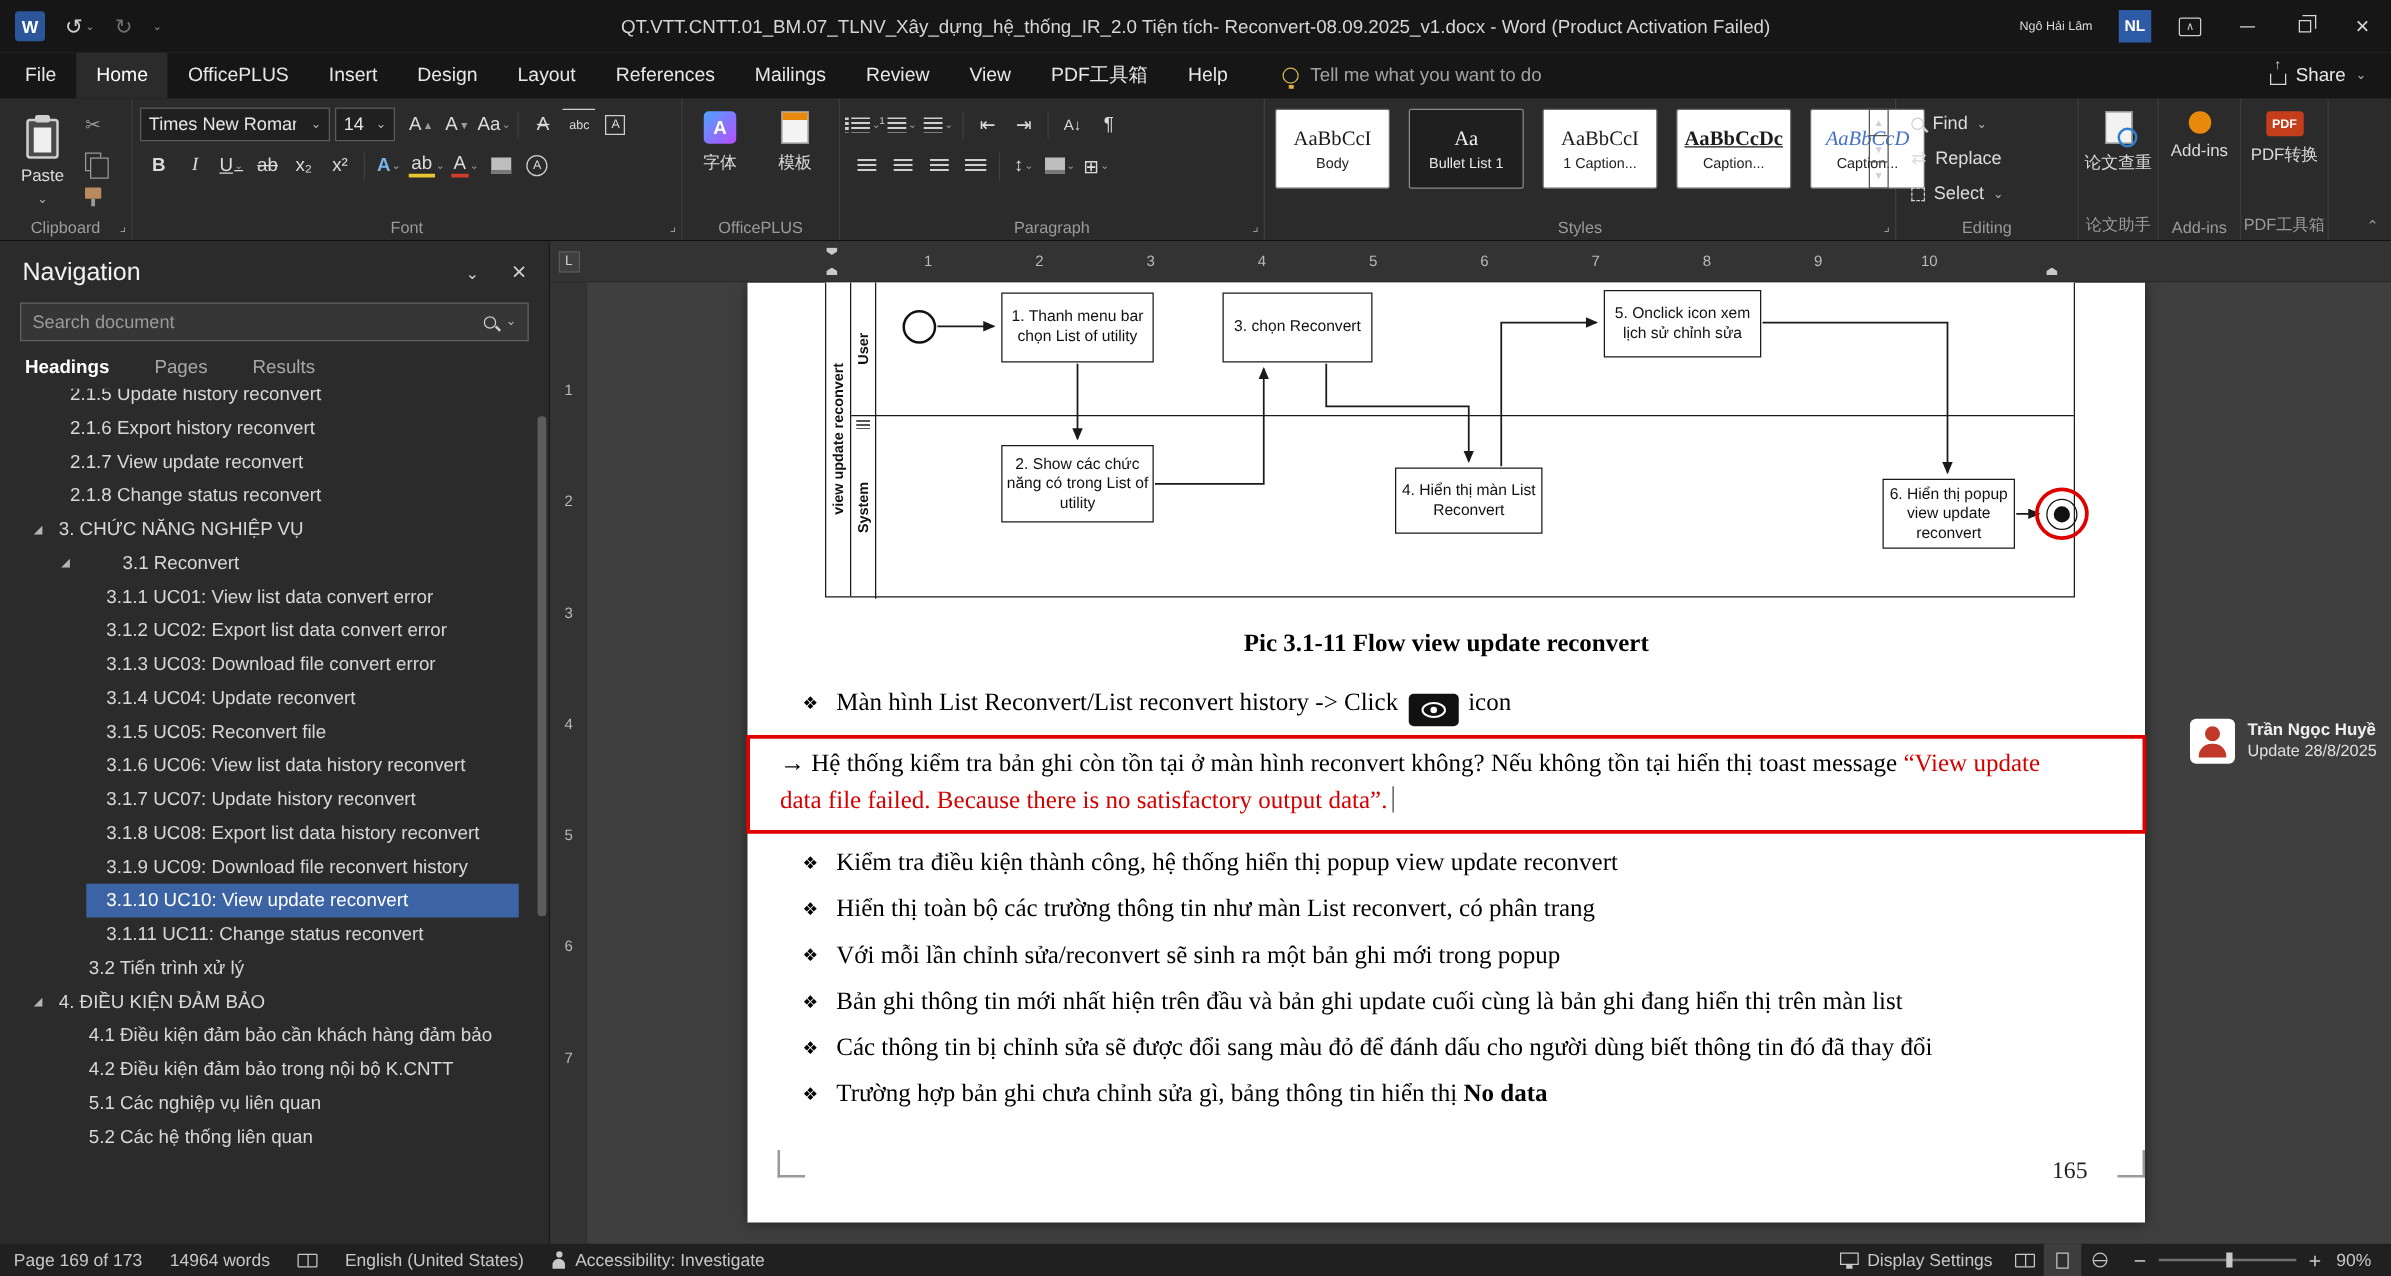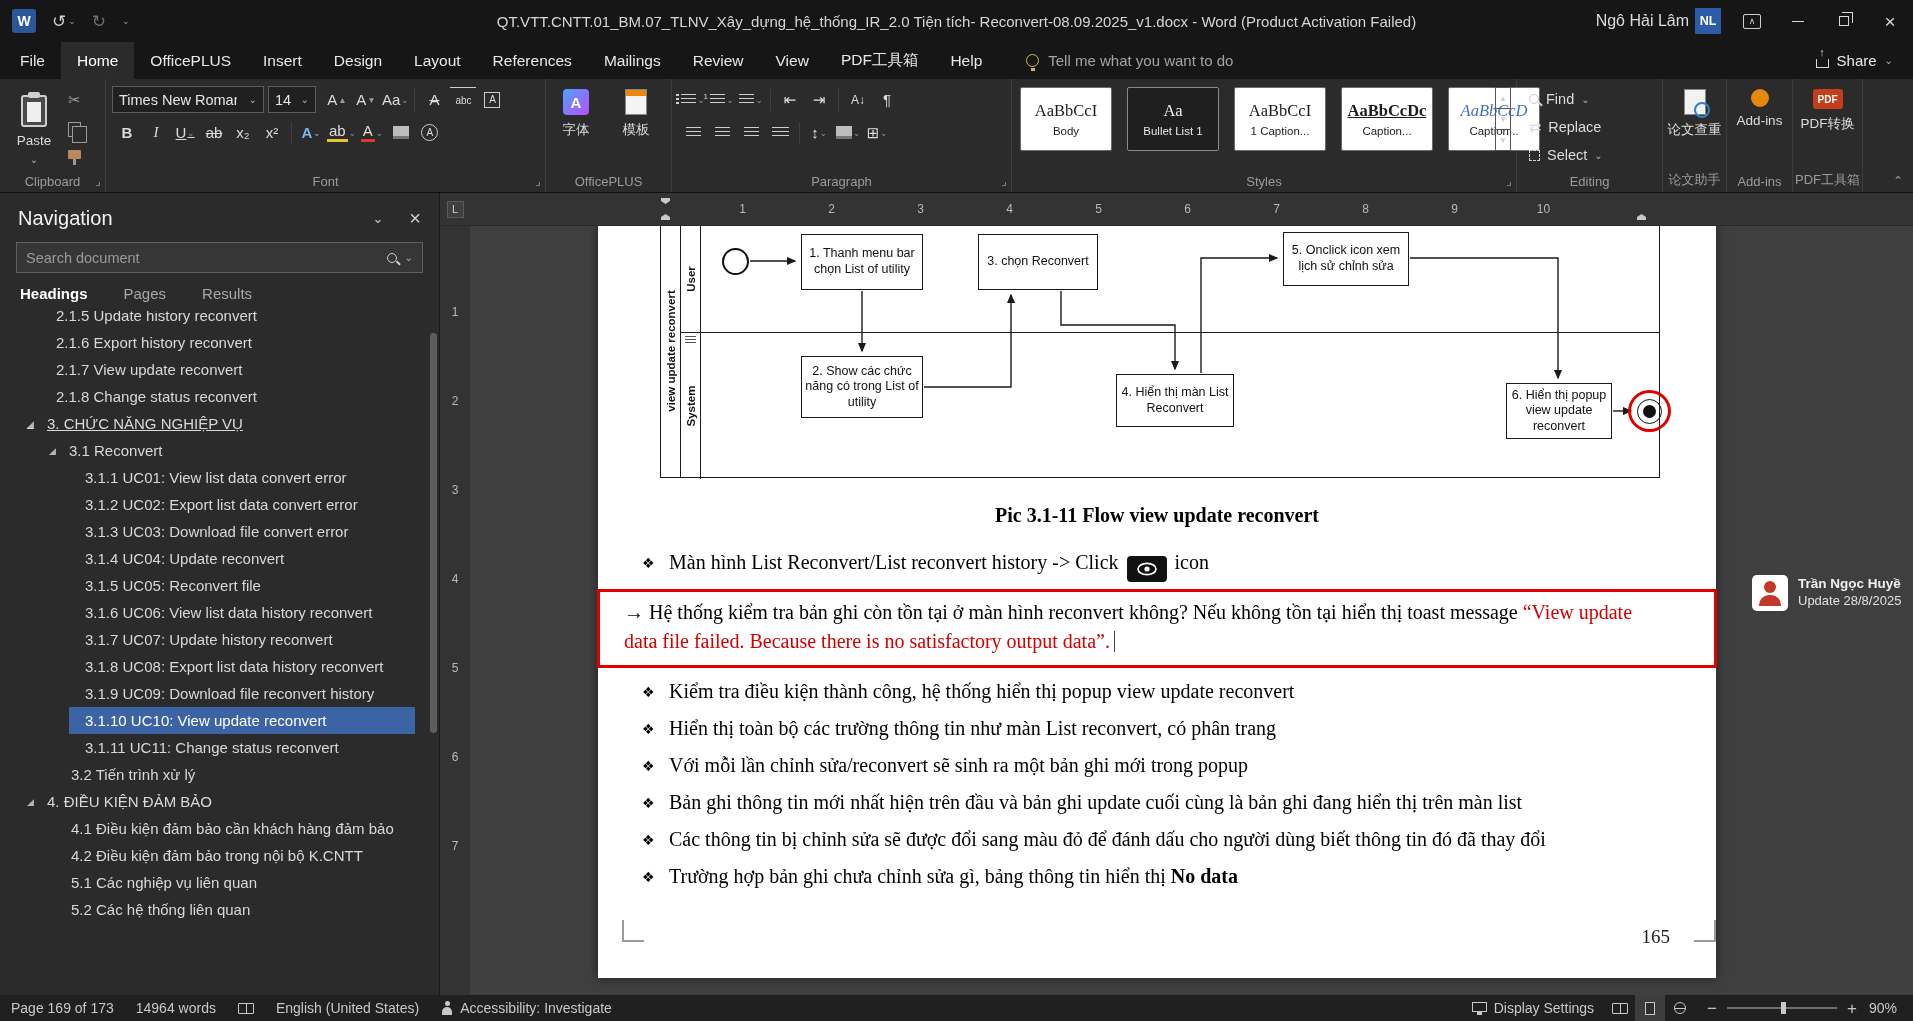--- a/index.html
+++ b/index.html
@@ -10,21 +10,21 @@
   
   .titlebar{position:absolute;left:0;top:0;right:0;height:42px;background:#161616;display:flex;align-items:center}
   .qat{display:flex;align-items:center;gap:16px;padding-left:12px}
   .word-icon{width:24px;height:24px;background:#2b579a;border-radius:3px;color:#fff;font-weight:bold;
              display:flex;align-items:center;justify-content:center;font-size:14px}
   .qat-btn{color:#cfcfcf;font-size:17px;line-height:1;display:flex;align-items:center;gap:2px}
   .qat-btn .mini{font-size:9px;color:#9a9a9a}
   .qat-btn.dim{color:#6f6f6f}
   .tb-title{position:absolute;left:50%;transform:translateX(-50%);font-size:15px;color:#d6d6d6;white-space:nowrap}
   .tb-right{margin-left:auto;display:flex;align-items:center;height:42px}
-  .tb-user{font-size:16px;color:#dcdcdc;margin-right:6px}
+  .tb-user{font-size:10px;color:#dcdcdc;margin-right:21px}
   .tb-badge{width:26px;height:26px;background:#2d5ba6;color:#fff;font-size:12.5px;font-weight:bold;
             display:flex;align-items:center;justify-content:center;margin-right:22px}
   .rdo-ic{width:18px;height:15px;border:1.3px solid #cfcfcf;border-radius:2px;display:flex;align-items:center;
           justify-content:center;font-size:9px;color:#cfcfcf;margin-right:14px}
   .winbtn{width:46px;height:42px;display:flex;align-items:center;justify-content:center;color:#d8d8d8}
   .min-ic{width:12px;height:0;border-bottom:1.4px solid #d8d8d8}
   .restore-ic{position:relative;width:10px;height:10px;border:1.3px solid #d8d8d8}
   .restore-ic::before{content:"";position:absolute;left:2px;top:-5px;width:10px;height:10px;
        border-top:1.3px solid #d8d8d8;border-right:1.3px solid #d8d8d8}
   .close-ic{font-size:19px;line-height:1}
@@ -549,26 +549,26 @@
           <div class="nav-item" style="margin-left: 40px;">
 
             <span class="lbl">2.1.7 View update reconvert</span>
           </div>
 
           <div class="nav-item" style="margin-left: 40px;">
 
             <span class="lbl">2.1.8 Change status reconvert</span>
           </div>
 
-          <div class="nav-item" style="margin-left: 11px; text-decoration: underline;">
+          <div class="nav-item" style="margin-left: 11px;">
             <span class="tri"></span>
             <span class="lbl">3. CHỨC NĂNG NGHIỆP VỤ</span>
           </div>
 
-          <div class="nav-item" style="margin-left: 33px;">
+          <div class="nav-item" style="margin-left: 33px; gap: 29px;">
             <span class="tri"></span>
             <span class="lbl">3.1 Reconvert</span>
           </div>
 
           <div class="nav-item" style="margin-left: 69px;">
 
             <span class="lbl">3.1.1 UC01: View list data convert error</span>
           </div>
 
           <div class="nav-item" style="margin-left: 69px;">

